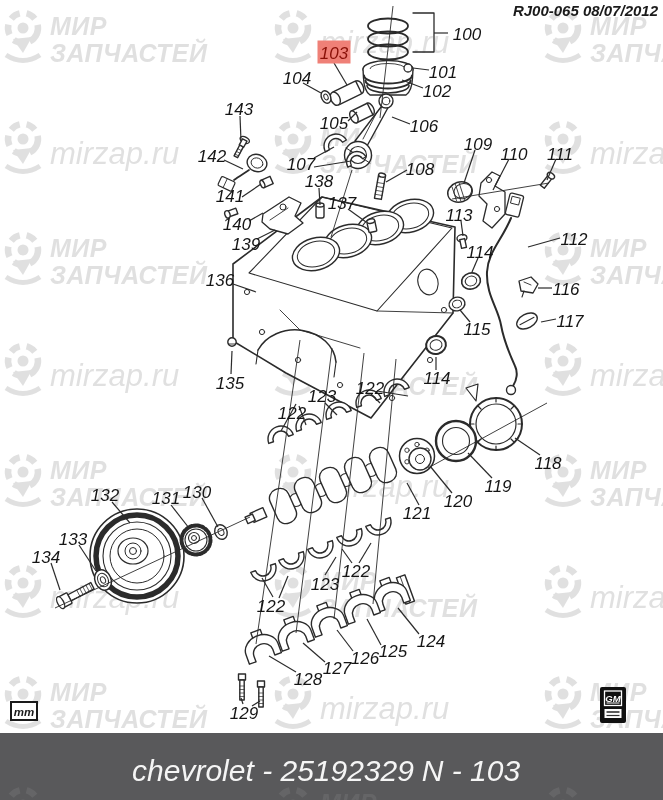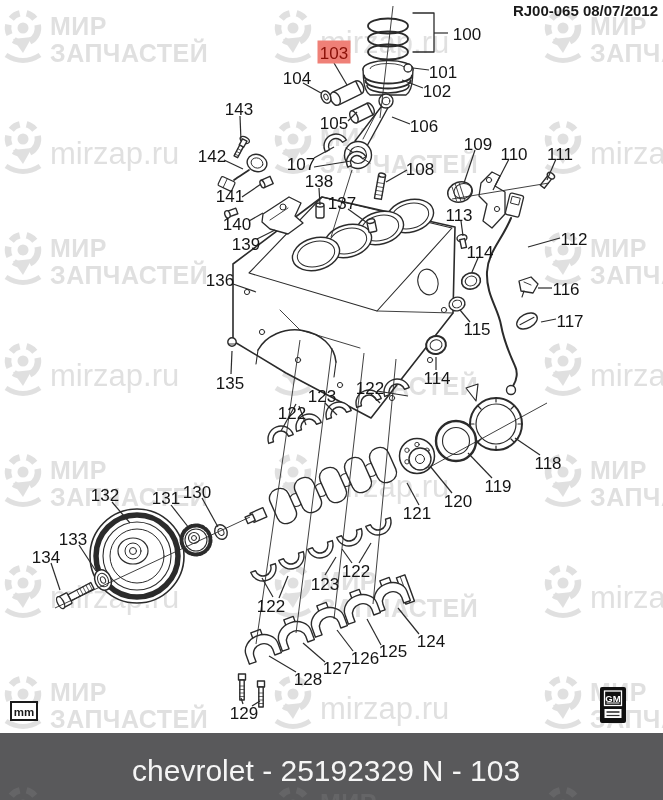--- a/index.html
+++ b/index.html
@@ -1,19 +1,20 @@
 <!DOCTYPE html>
 <html><head>
 <meta charset="utf-8">
 <style>
   html,body{margin:0;padding:0;background:#888;}
   .page{
     width:663px;height:800px;position:relative;margin:0 auto;
     background:#ef4444;overflow:hidden;
     font-family:"Liberation Sans", sans-serif;
+    font-style:italic;
   }
   svg text{font-family:"Liberation Sans", sans-serif;}
 </style>
 </head>
 <body>
 
 <div class="page">
 <svg id="scene" width="663" height="800" viewBox="0 0 663 800" xmlns="http://www.w3.org/2000/svg">
 
   <rect x="0" y="0" width="663" height="800" fill="#ffffff"></rect>

